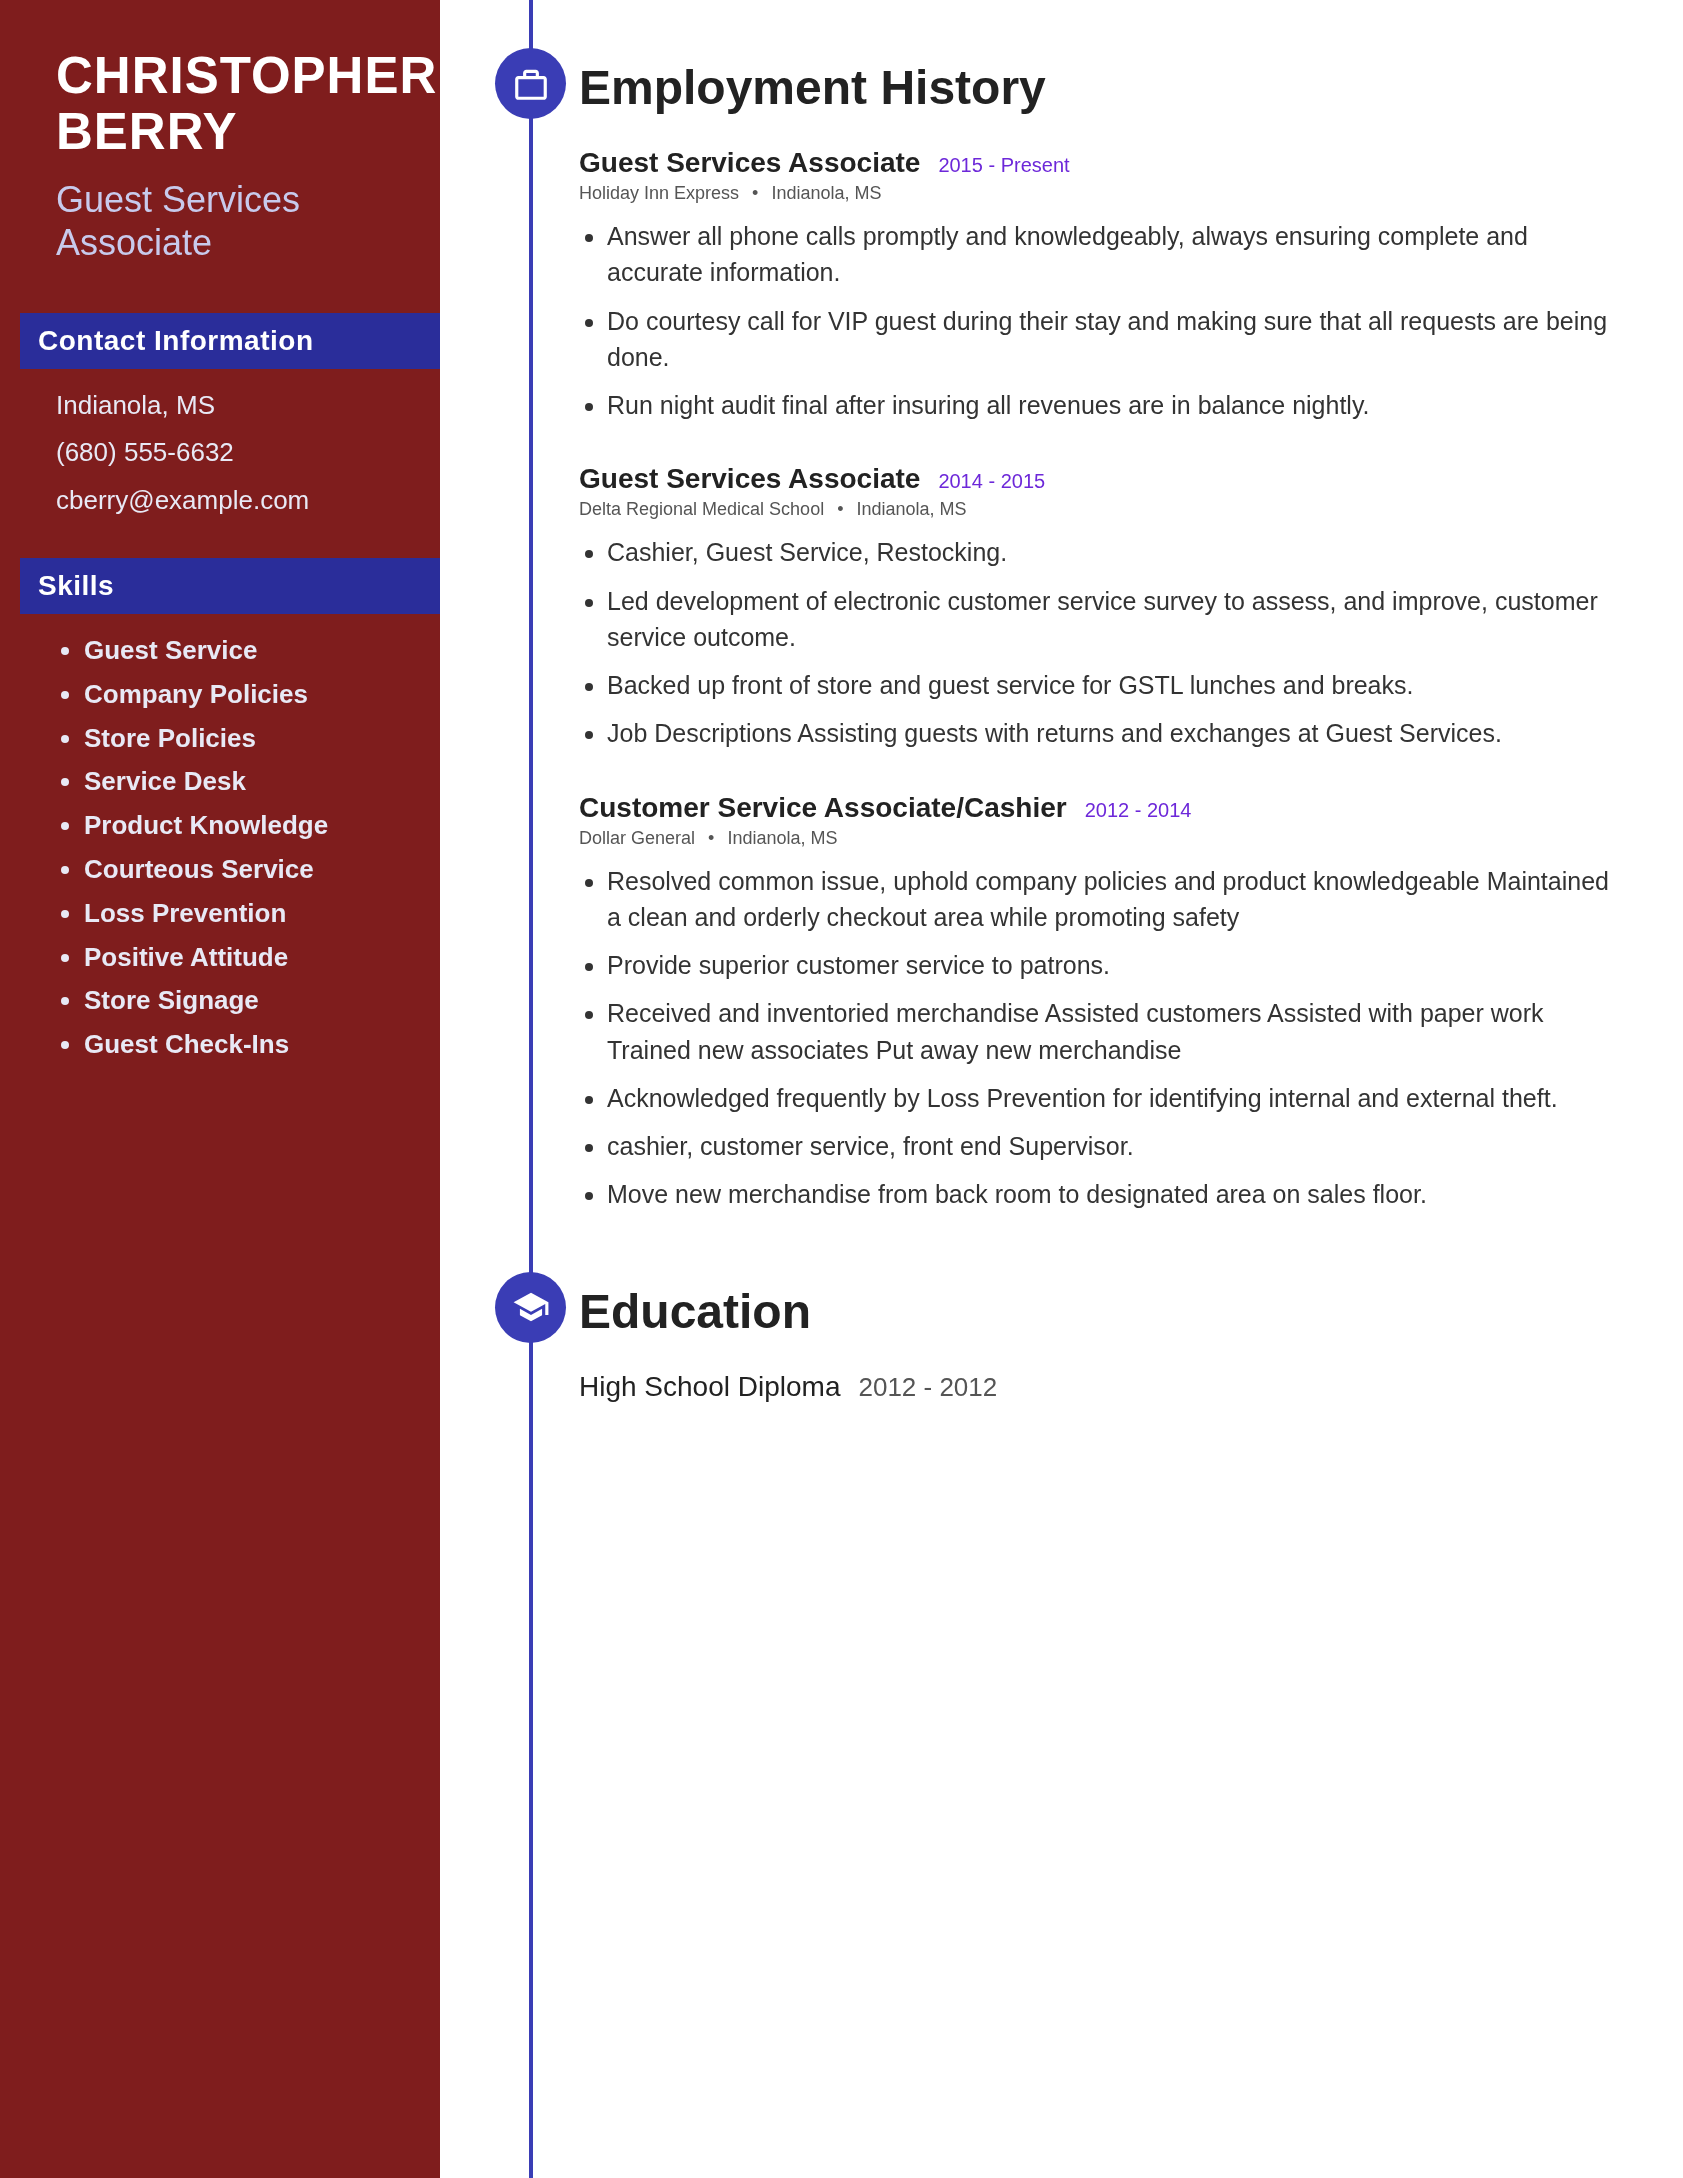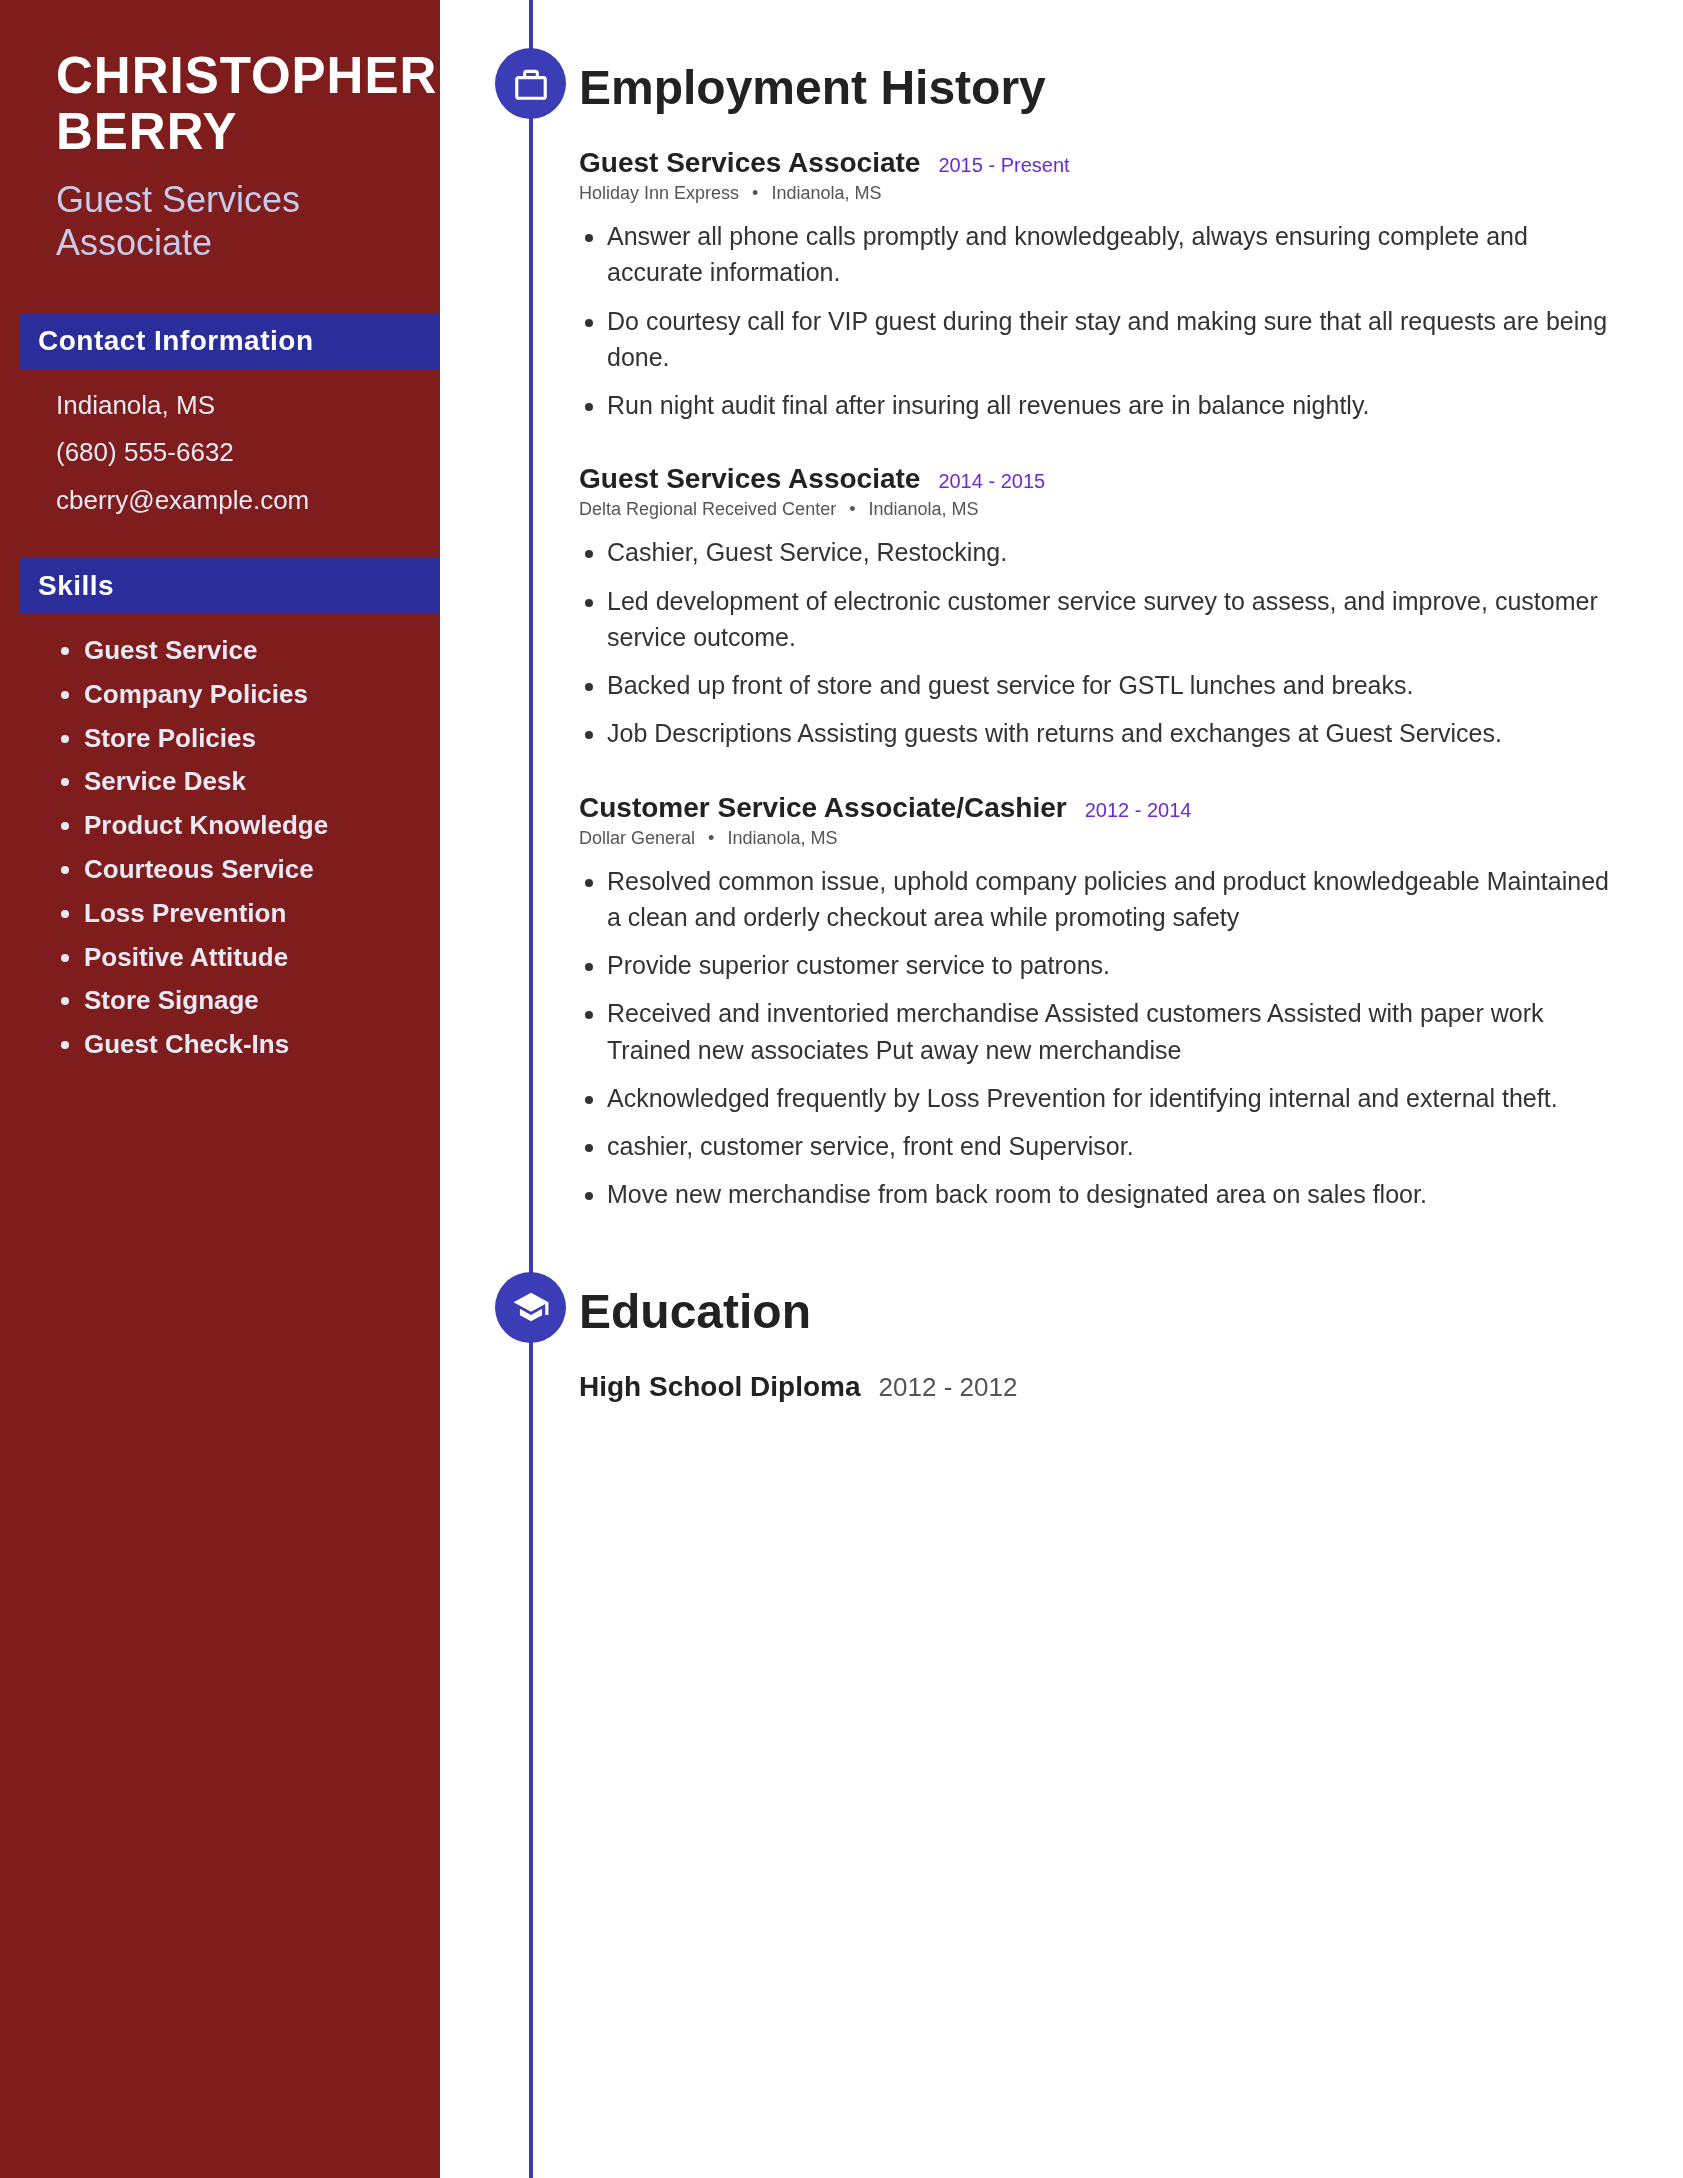--- a/index.html
+++ b/index.html
@@ -152,21 +152,21 @@
     .edu-block {
       margin-bottom: 16px;
     }
     .edu-header {
       display: flex;
       align-items: baseline;
       gap: 18px;
     }
     .edu-title {
       font-size: 28px;
-      font-weight: 700;
+      font-weight: 400;
       color: #222;
     }
     .edu-dates {
       font-size: 26px;
       color: #555;
     }
   </style>
 </head>
 <body>
 
@@ -225,21 +225,21 @@
         <li>Run night audit final after insuring all revenues are in balance nightly.</li>
       </ul>
     </div>
 
     <div class="job-block">
       <div class="job-header">
         <span class="job-title">Guest Services Associate</span>
         <span class="job-dates">2014 - 2015</span>
       </div>
       <div class="job-company">
-        <span>Delta Regional Received Center</span>
+        <span>Delta Regional Medical School</span>
         <span class="dot">•</span>
         <span>Indianola, MS</span>
       </div>
       <ul class="job-bullets">
         <li>Cashier, Guest Service, Restocking.</li>
         <li>Led development of electronic customer service survey to assess, and improve, customer service outcome.</li>
         <li>Backed up front of store and guest service for GSTL lunches and breaks.</li>
         <li>Job Descriptions Assisting guests with returns and exchanges at Guest Services.</li>
       </ul>
     </div>

